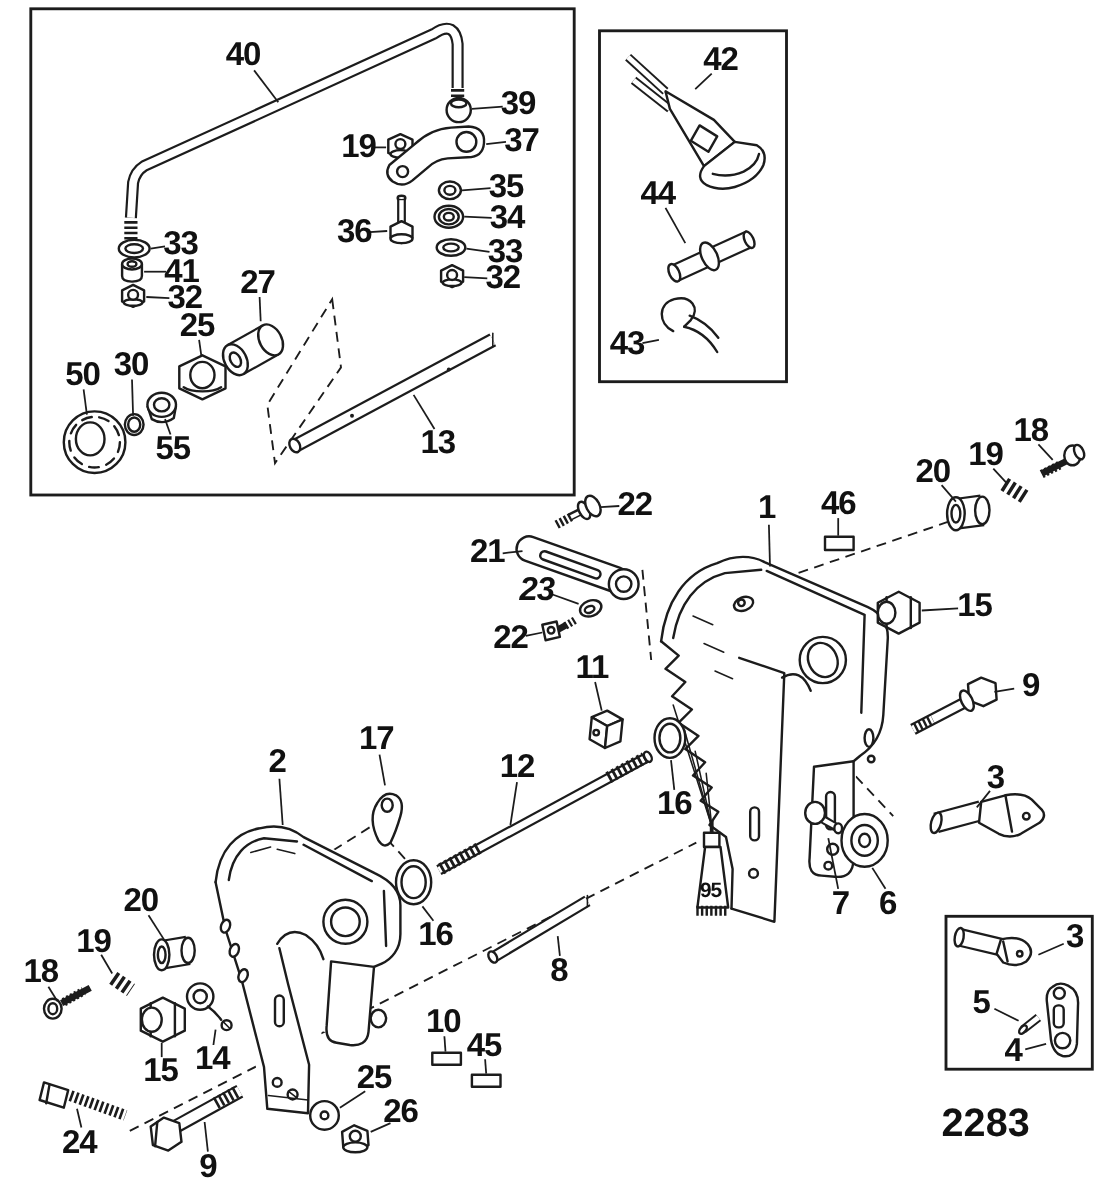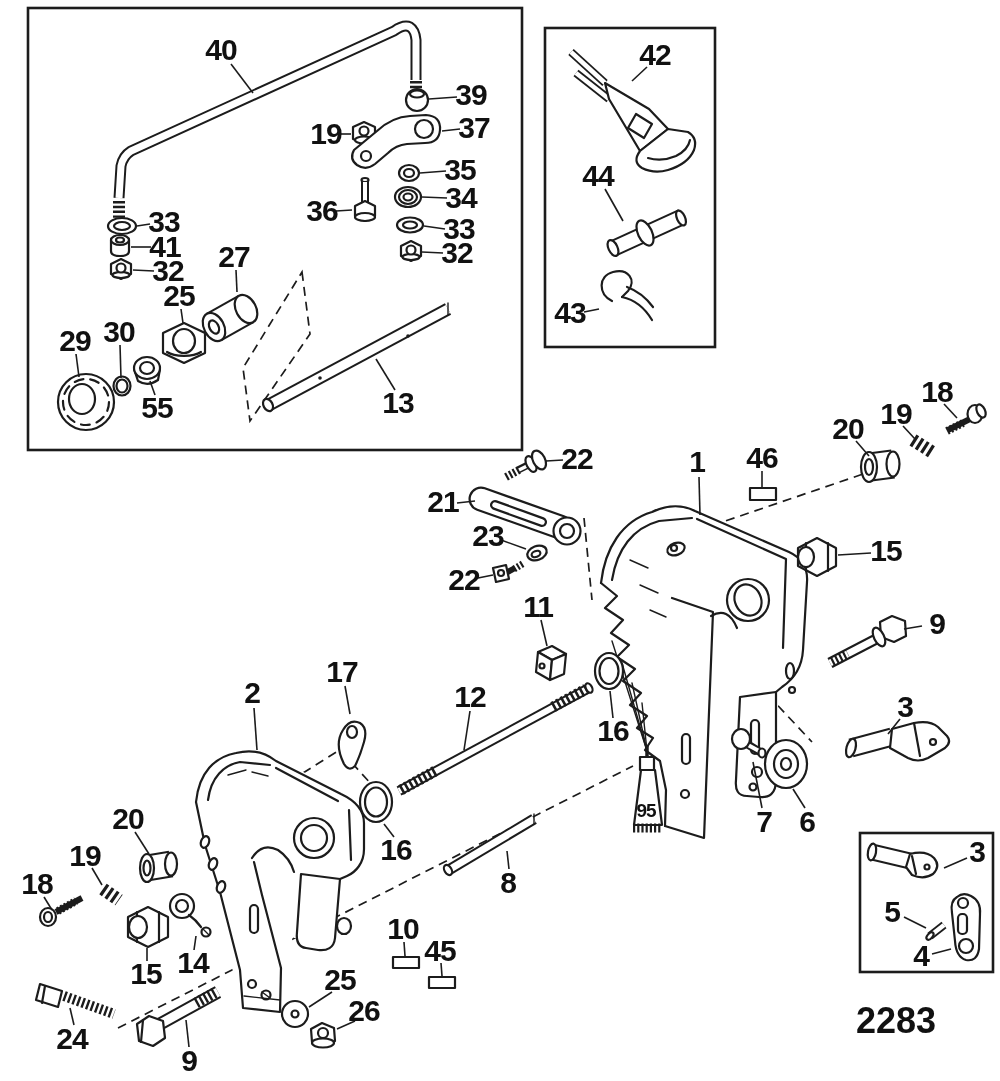--- a/index.html
+++ b/index.html
@@ -460,30 +460,30 @@
       <div class="callout" style="left: 460px; top: 170px;">35</div>
       <div class="callout" style="left: 461px; top: 198px;">34</div>
       <div class="callout" style="left: 459px; top: 229px;">33</div>
       <div class="callout" style="left: 457px; top: 253px;">32</div>
       <div class="callout" style="left: 322px; top: 211px;">36</div>
       <div class="callout" style="left: 164px; top: 222px;">33</div>
       <div class="callout" style="left: 165px; top: 247px;">41</div>
       <div class="callout" style="left: 168px; top: 271px;">32</div>
       <div class="callout" style="left: 234px; top: 257px;">27</div>
       <div class="callout" style="left: 179px; top: 296px;">25</div>
-      <div class="callout" style="left: 75px; top: 341px;">29</div>
+      <div class="callout" style="left: 75px; top: 341px;">50</div>
       <div class="callout" style="left: 119px; top: 332px;">30</div>
       <div class="callout" style="left: 157px; top: 408px;">55</div>
       <div class="callout" style="left: 398px; top: 403px;">13</div>
       <div class="callout" style="left: 655px; top: 55px;">42</div>
       <div class="callout" style="left: 598px; top: 176px;">44</div>
       <div class="callout" style="left: 570px; top: 313px;">43</div>
       <div class="callout" style="left: 577px; top: 459px;">22</div>
       <div class="callout" style="left: 443px; top: 502px;">21</div>
-      <div class="callout" style="left: 488px; top: 536px;">23</div>
+      <div class="callout" style="left: 488px; top: 536px; font-style: italic;">23</div>
       <div class="callout" style="left: 464px; top: 580px;">22</div>
       <div class="callout" style="left: 538px; top: 607px;">11</div>
       <div class="callout" style="left: 470px; top: 697px;">12</div>
       <div class="callout" style="left: 613px; top: 731px;">16</div>
       <div class="callout" style="left: 396px; top: 850px;">16</div>
       <div class="callout" style="left: 697px; top: 462px;">1</div>
       <div class="callout" style="left: 762px; top: 458px;">46</div>
       <div class="callout" style="left: 848px; top: 429px;">20</div>
       <div class="callout" style="left: 896px; top: 414px;">19</div>
       <div class="callout" style="left: 937px; top: 392px;">18</div>

